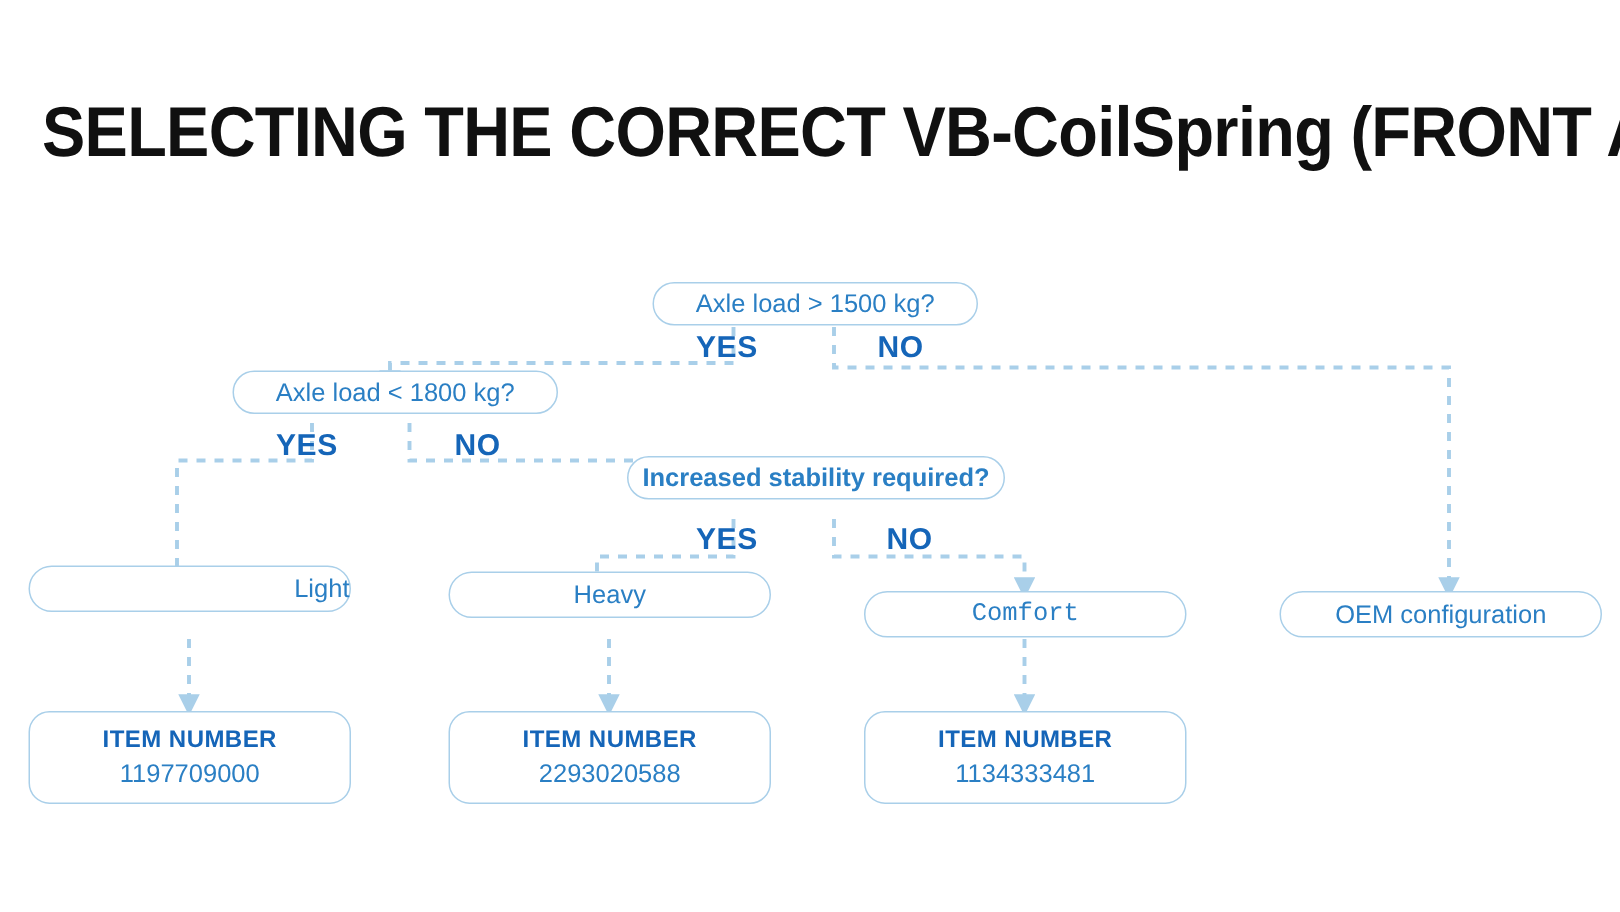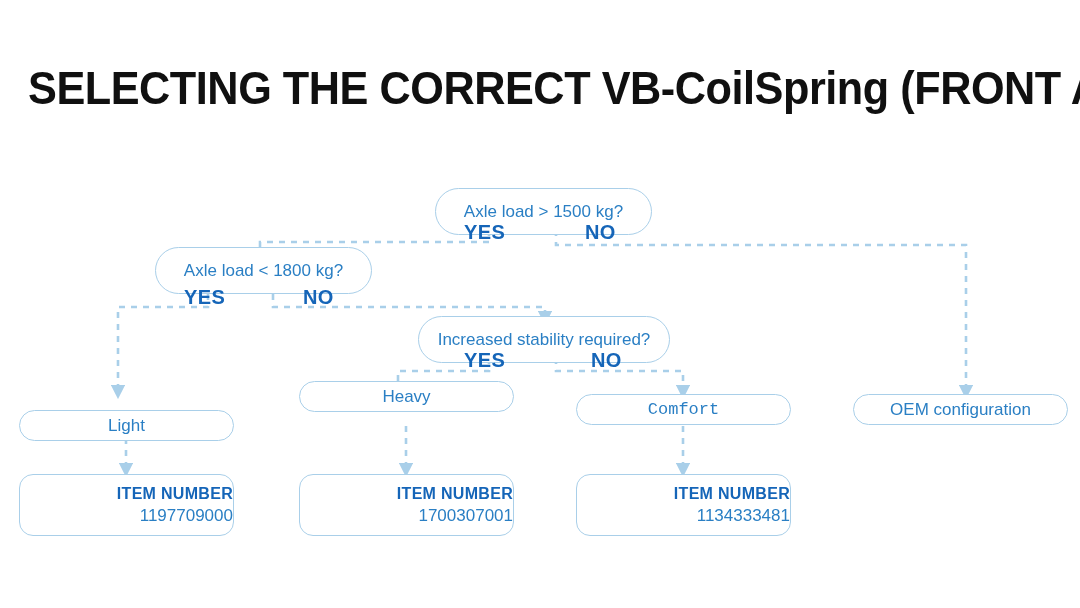--- a/index.html
+++ b/index.html
@@ -16,27 +16,27 @@
   }
 
   #connectors{position:absolute;left:0;top:0;width:1080px;height:608px;}
 
   .node{
     position:absolute; box-sizing:border-box;
     border:1.6px solid #a9cfe9; background:#ffffff;
     display:flex; align-items:center; justify-content:center;
     color:#2a7fc4; font-size:17px; white-space:nowrap;
   }
-  .decision{ border-radius:999px; height:47px; }
+  .decision{ border-radius:999px; height:29px; }
   .result{ border-radius:999px; height:31px; }
 
   .itembox{
     position:absolute; box-sizing:border-box;
     border:1.6px solid #a9cfe9; background:#ffffff; border-radius:14px;
-    display:flex; flex-direction:column; align-items:flex-end;
+    display:flex; flex-direction:column; align-items:center;
     justify-content:center; height:62px;
   }
   .item-label{
     font-family:"Liberation Sans Narrow","Liberation Sans",sans-serif;
     font-weight:bold; font-size:16px; color:#1565b8;
     letter-spacing:0.3px; margin-bottom:3px;
   }
   .item-value{ font-size:17px; color:#2a7fc4; }
 
   .branch{
@@ -82,43 +82,43 @@
 </div>
 <div class="branch" style="left:464px;top:221px;">YES</div>
 <div class="branch" style="left:585px;top:221px;">NO</div>
 
 <div class="node decision" style="left:155px;top:247px;width:217px;">
   <span>Axle load &lt; 1800 kg?</span>
 </div>
 <div class="branch" style="left:184px;top:286px;">YES</div>
 <div class="branch" style="left:303px;top:286px;">NO</div>
 
-<div class="node decision" style="left:418px;top:316px;width:252px;">
+<div class="node decision" style="left:418px;top:304px;width:252px;font-weight:bold;">
   <span>Increased stability required?</span>
 </div>
 <div class="branch" style="left:464px;top:349px;">YES</div>
 <div class="branch" style="left:591px;top:349px;">NO</div>
 
-<div class="node result" style="left:19px;top:410px;width:215px;">
+<div class="node result" style="left:19px;top:377px;width:215px;justify-content:flex-end;">
   <span>Light</span>
 </div>
 <div class="node result" style="left:299px;top:381px;width:215px;">
   <span>Heavy</span>
 </div>
 <div class="node result" style="left:576px;top:394px;width:215px;font-family:Liberation Mono, monospace;">
   <span>Comfort</span>
 </div>
 <div class="node result" style="left:853px;top:394px;width:215px;justify-content:center;">
   <span>OEM configuration</span>
 </div>
 
 <div class="itembox" style="left:19px;top:474px;width:215px;">
   <div class="item-label">ITEM NUMBER</div>
   <div class="item-value">1197709000</div>
 </div>
 <div class="itembox" style="left:299px;top:474px;width:215px;">
   <div class="item-label">ITEM NUMBER</div>
-  <div class="item-value">1700307001</div>
+  <div class="item-value">2293020588</div>
 </div>
 <div class="itembox" style="left:576px;top:474px;width:215px;">
   <div class="item-label">ITEM NUMBER</div>
   <div class="item-value">1134333481</div>
 </div>
 
 </body></html>

